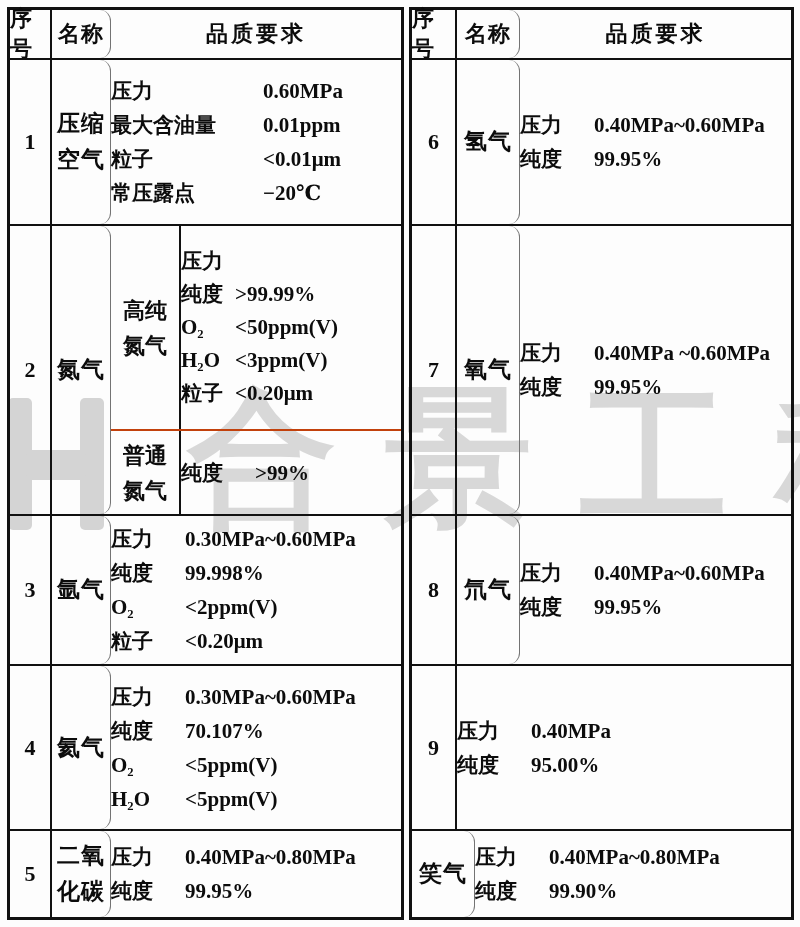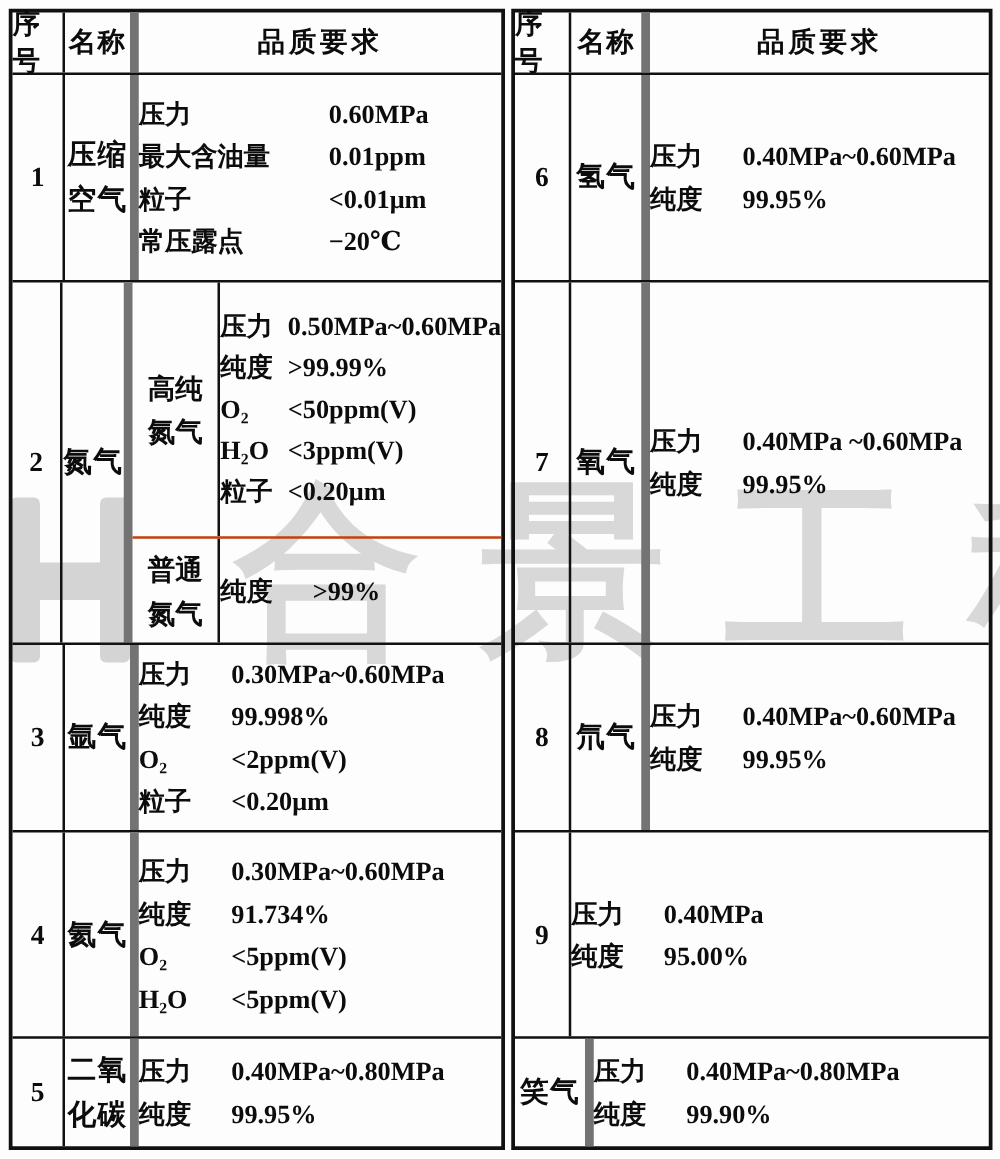--- a/index.html
+++ b/index.html
@@ -31,23 +31,24 @@
   .tbl-right{left:409px; width:385px;}
   .row{display:flex; box-sizing:border-box; border-top:2px solid #111; flex:0 0 auto;}
   .row:first-child{border-top:none;}
   .c{box-sizing:border-box;}
   .c-no{
     width:42px; border-right:2px solid #111; display:flex;
     align-items:center; justify-content:center; font-size:22px;
   }
   .tbl-right .c-no{width:45px;}
   .c-name{
-    width:59px; border-right:7px solid #737373; display:flex; flex-direction:column;
+    width:59px; border-right:1px solid #737373; display:flex; flex-direction:column;
     align-items:center; justify-content:center; font-size:23px; line-height:36px;
     letter-spacing:1px;
+    border-radius:11px;
   }
   .tbl-right .c-name{width:63px;}
   .c-spec{
     flex:1; display:flex; flex-direction:column; justify-content:center;
     padding-left:0; font-size:21px;
   }
   .hdr{height:48px;}
   .hdr .c-no,.hdr .c-name{font-size:22px;}
   .hdr .c-head{
     flex:1; display:flex; align-items:center; justify-content:center;
@@ -126,21 +127,20 @@
       </div>
       <div class="c c-sub">
         <div class="subrow sr-a">
           <div class="c c-type">
             <div>高纯</div>
             <div>氮气</div>
           </div>
           <div class="c c-spec tight">
             <div class="line">
                 <span class="lb">压力</span>
-                <span class="vl">0.50MPa~0.60MPa</span>
               </div>
             <div class="line">
                 <span class="lb">纯度</span>
                 <span class="vl">&gt;99.99%</span>
               </div>
             <div class="line">
                 <span class="lb">O₂</span>
                 <span class="vl">&lt;50ppm(V)</span>
               </div>
             <div class="line">
@@ -198,21 +198,21 @@
       <div class="c c-name">
         <div>氦气</div>
       </div>
       <div class="c c-spec">
         <div class="line">
             <span class="lb">压力</span>
             <span class="vl">0.30MPa~0.60MPa</span>
           </div>
         <div class="line">
             <span class="lb">纯度</span>
-            <span class="vl">91.734%</span>
+            <span class="vl">70.107%</span>
           </div>
         <div class="line">
             <span class="lb">O₂</span>
             <span class="vl">&lt;5ppm(V)</span>
           </div>
         <div class="line">
             <span class="lb">H₂O</span>
             <span class="vl">&lt;5ppm(V)</span>
           </div>
       </div>

